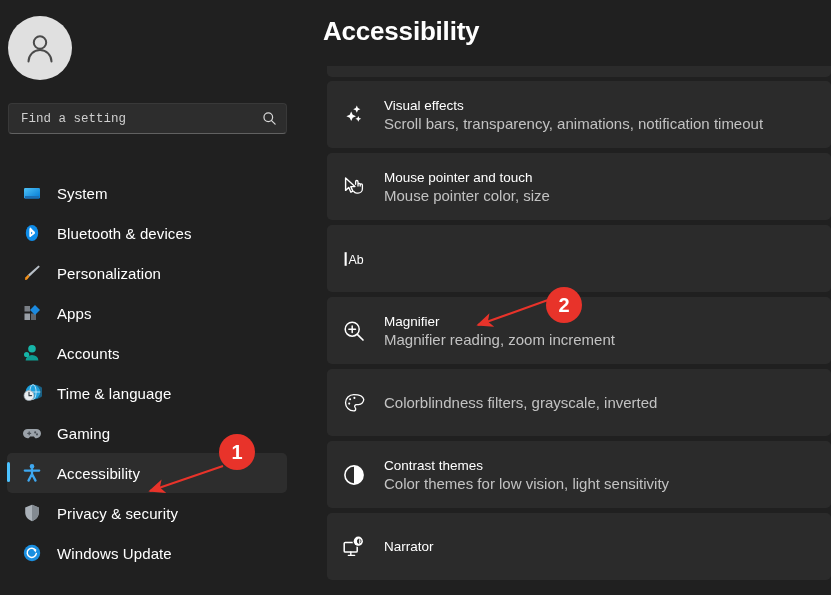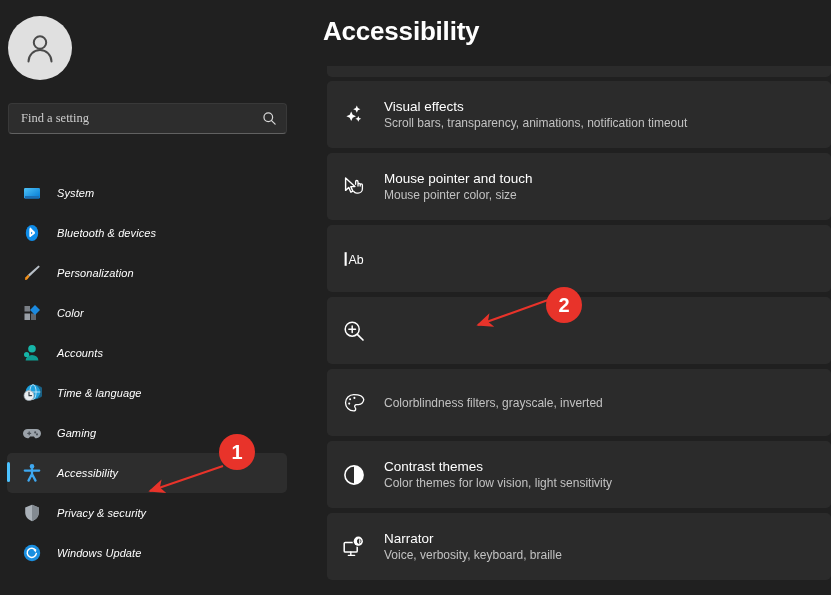--- a/index.html
+++ b/index.html
@@ -29,21 +29,21 @@
     width: 279px; height: 31px;
     background: #2d2d2d;
     border: 1px solid #393939;
     border-bottom: 1px solid #616161;
     border-radius: 4px;
     display: flex; align-items: center;
     padding: 0 9px 0 12px;
   }
   .search-box input {
     flex: 1; background: transparent; border: none; outline: none;
-    color: #e6e6e6; font-family: Liberation Serif, serif;
+    color: #e6e6e6; font-family: Liberation Mono, monospace;
     font-size: 12.5px;
   }
   .search-box input::placeholder { color: #cfcfcf; }
   .search-icon { width: 15px; height: 15px; flex: 0 0 auto; }
 
   .nav { position: absolute; left: 0; top: 173px; width: 300px; }
   .nav-item {
     position: relative;
     height: 40px; margin: 0 13px 0 7px;
     display: flex; align-items: center;
@@ -52,21 +52,21 @@
   }
   .nav-item.selected { background: #2d2d2d; }
   .nav-item.selected::before {
     content: ""; position: absolute; left: 0px; top: 9px;
     width: 3px; height: 20px; border-radius: 2px; background: #4cc2ff;
   }
   .nav-icon {
     width: 20px; height: 20px; margin-left: 15px; margin-right: 15px;
     flex: 0 0 auto; display: flex; align-items: center; justify-content: center;
   }
-  .nav-label { font-size: 11px; color: #ffffff; letter-spacing: .1px; font-style: italic; }
+  .nav-label { font-size: 15px; color: #ffffff; letter-spacing: .1px; }
 
   
   .main {
     position: absolute; left: 300px; top: 0;
     width: 531px; height: 595px;
     background: #202020;
     overflow: hidden;
   }
   .page-title {
     position: absolute; left: 23px; top: 16px;
@@ -87,21 +87,21 @@
     display: flex; align-items: center;
   }
   .card-icon {
     width: 26px; height: 26px; flex: 0 0 auto;
     margin-left: 14px; margin-right: 17px;
     display: flex; align-items: center; justify-content: center;
     color: #ffffff;
   }
   .card-text { display: flex; flex-direction: column; gap: 2px; }
   .card-title { font-size: 13.5px; color: #ffffff; }
-  .card-sub { font-size: 12px; color: #c2c2c2; }
+  .card-sub { font-size: 15px; color: #c2c2c2; }
 
   
   .annot { position: absolute; pointer-events: none; }
   .badge {
     position: absolute; width: 36px; height: 36px; border-radius: 50%;
     background: #e8332a; color: #ffffff;
     display: flex; align-items: center; justify-content: center;
     font-size: 20px; font-weight: bold;
     font-family: "Liberation Sans", sans-serif;
   }
@@ -176,21 +176,21 @@
 
       <div class="nav-item">
         <span class="nav-icon">
           <svg width="20" height="20" viewBox="0 0 20 20" aria-hidden="true">
             <rect x="2.5" y="3" width="5.5" height="5.5" fill="#7a7f86"></rect>
             <rect x="2.5" y="10.5" width="5.5" height="6.5" fill="#9aa0a7"></rect>
             <rect x="9" y="10.5" width="5" height="6.5" fill="#5f656c"></rect>
             <path d="M13 2 L18 7 L13 12 L8 7 Z" fill="#1b8ae0"></path>
           </svg>
         </span>
-        <span class="nav-label">Color</span>
+        <span class="nav-label">Apps</span>
       </div>
 
       <div class="nav-item">
         <span class="nav-icon">
           <svg width="20" height="20" viewBox="0 0 20 20" aria-hidden="true">
             <circle cx="10" cy="5.8" r="3.8" fill="#16b5a8"></circle>
             <path d="M3.6 17.5 a6.4 5.6 0 0 1 12.8 0 Z" fill="#0e9d92"></path>
             <circle cx="4.6" cy="11.5" r="2.6" fill="#16b5a8"></circle>
           </svg>
         </span>
@@ -303,20 +303,24 @@
       </div>
 
       <div class="card">
         <span class="card-icon">
           <svg width="24" height="24" viewBox="0 0 24 24" aria-hidden="true">
             <circle cx="10.2" cy="10.2" r="7" fill="none" stroke="#fff" stroke-width="1.5"></circle>
             <line x1="15.3" y1="15.3" x2="21" y2="21" stroke="#fff" stroke-width="1.7" stroke-linecap="round"></line>
             <line x1="10.2" y1="6.9" x2="10.2" y2="13.5" stroke="#fff" stroke-width="1.5" stroke-linecap="round"></line>
             <line x1="6.9" y1="10.2" x2="13.5" y2="10.2" stroke="#fff" stroke-width="1.5" stroke-linecap="round"></line>
           </svg>
+        </span>
+        <span class="card-text">
+          <span class="card-title">Magnifier</span>
+          <span class="card-sub">Magnifier reading, zoom increment</span>
         </span>
       </div>
 
       <div class="card">
         <span class="card-icon">
           <svg width="24" height="24" viewBox="0 0 24 24" aria-hidden="true">
             <path d="M12 3.2 A8.8 8.8 0 1 0 12 20.8 a2.1 2.1 0 0 0 2.1-2.1 2 2 0 0 0-.55-1.4 2 2 0 0 1 1.5-3.35 h2.2
                      A5.55 5.55 0 0 0 22.8 8.4 C22.1 5.2 17.6 3.2 12 3.2 Z" fill="none" stroke="#fff" stroke-width="1.4" transform="scale(0.93) translate(0.6,0.6)"></path>
             <circle cx="8.1" cy="8.3" r="1.05" fill="#fff"></circle>
             <circle cx="12.4" cy="6.9" r="1.05" fill="#fff"></circle>
@@ -348,21 +352,20 @@
             <path d="M6.4 20.4 h6.2 M8.8 17 v3.4" stroke="#fff" stroke-width="1.4" stroke-linecap="round"></path>
             <circle cx="16.3" cy="6.2" r="5" fill="#2b2b2b" stroke="#2b2b2b" stroke-width="1.6"></circle>
             <circle cx="16.3" cy="6.2" r="4.6" fill="#ffffff"></circle>
             <path d="M13 9.3 l1.9 -1.1 l1.2 2.3 Z" fill="#ffffff"></path>
             <path d="M15.1 5 v2.5 l2.1 1.7 V3.3 Z" fill="#2b2b2b"></path>
             <path d="M18.2 4.4 a2.1 2.1 0 0 1 0 3.6" fill="none" stroke="#2b2b2b" stroke-width=".9" stroke-linecap="round"></path>
           </svg>
         </span>
         <span class="card-text">
           <span class="card-title">Narrator</span>
-          <span class="card-sub">Voice, verbosity, keyboard, braille</span>
         </span>
       </div>
 
     </div>
   </div>
 
   <div class="annot" style="left:0;top:0;width:831px;height:595px;">
 
     <svg class="arrow-svg" style="left:0;top:0;" width="831" height="595">
       <defs>

